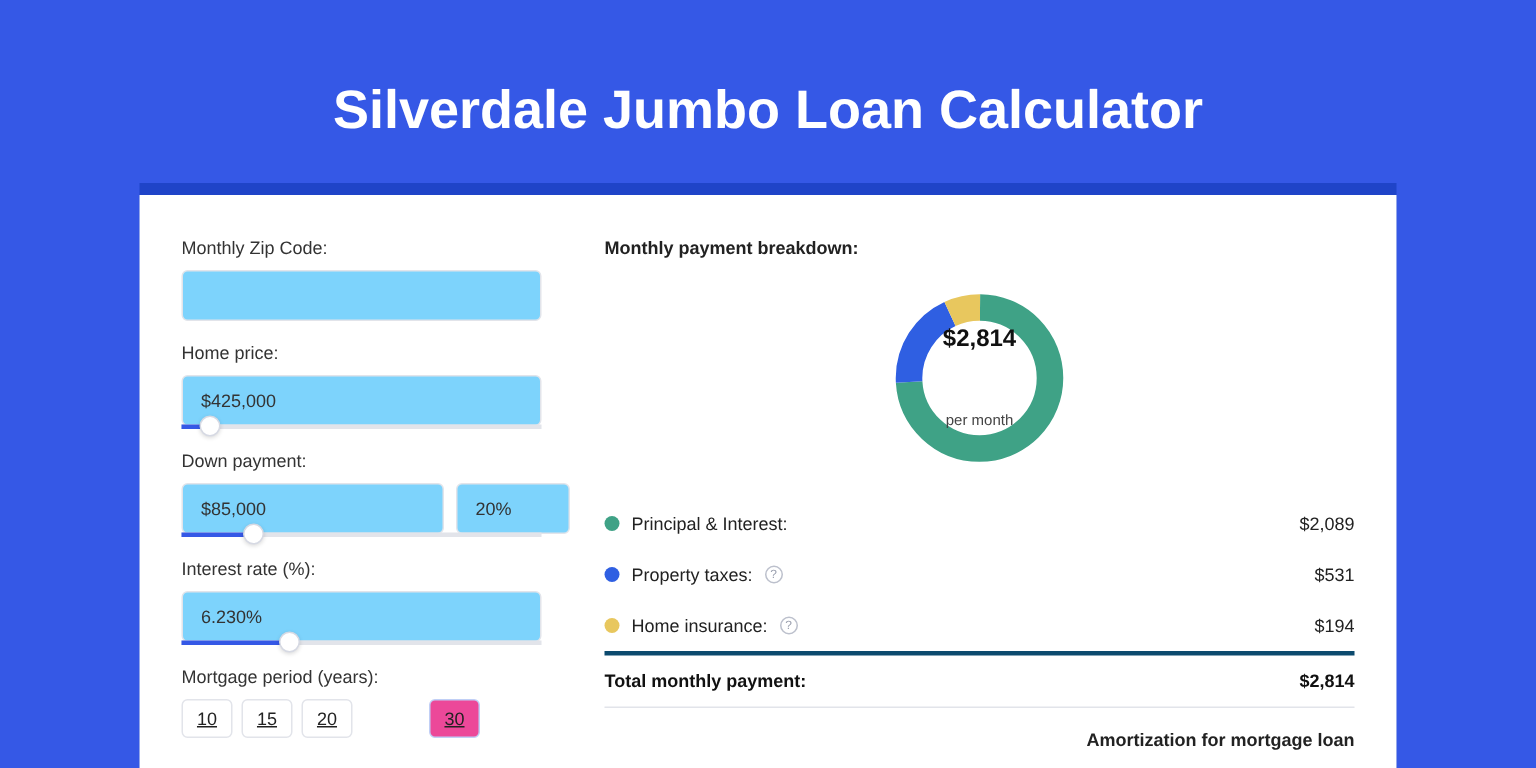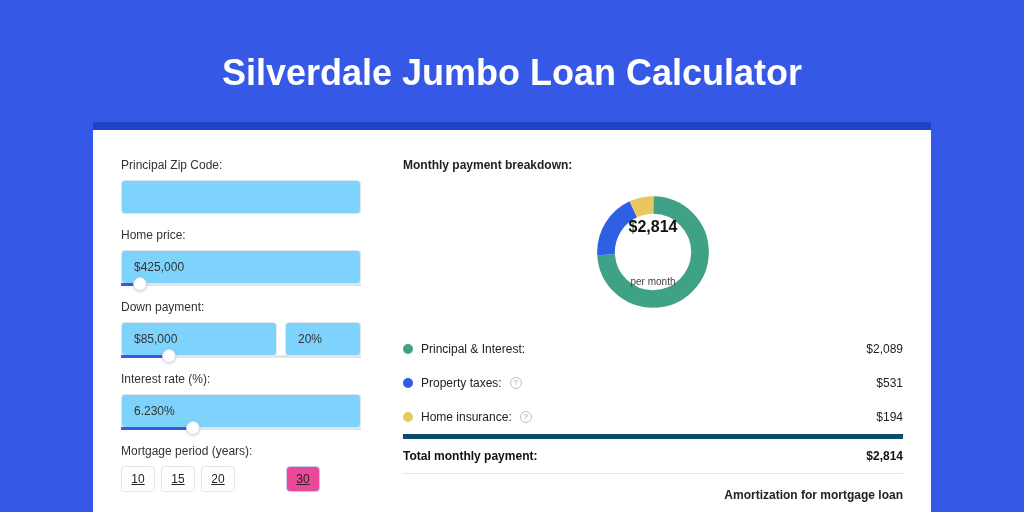--- a/index.html
+++ b/index.html
@@ -46,21 +46,21 @@
   width: 240px;
   height: 34px;
   border: 1px solid #e2e4ea;
   border-radius: 4px;
   background: #7dd3fc;
   font-size: 12px;
   padding: 0 12px;
   color: #333;
 }
 .row2 { display: flex; gap: 8px; }
-.row2 .input:first-child { width: 156px; }
+.row2 .input:first-child { width: 175px; }
 .row2 .input:last-child { width: 76px; }
 .slider-track {
   width: 240px;
   height: 3px;
   background: #e2e4ea;
   position: relative;
   margin-top: -1px;
 }
 .slider-fill {
   height: 3px;
@@ -135,21 +135,21 @@
   border-radius: 50%;
   border: 1px solid #bcc0cc;
   color: #9ba0af;
   font-size: 8px;
   display: inline-flex;
   align-items: center;
   justify-content: center;
   line-height: 1;
 }
 .break-row.total {
-  border-top: 5px solid #0c4a6e;
+  border-top: 3px solid #0c4a6e;
   font-weight: 700;
   color: #111;
 }
 
 .amort {
   border-top: 1px solid #e2e4ea;
   margin-top: 0;
   padding-top: 14px;
   text-align: right;
 }
@@ -159,21 +159,21 @@
 <body>
 
 <div class="page-title">Silverdale Jumbo Loan Calculator</div>
 
 <div class="shadow">
 <div class="panel">
 
   <div class="left-col">
 
     <div class="field">
-      <span class="label">Principal Zip Code:</span>
+      <span class="label">Monthly Zip Code:</span>
       <input class="input" value="" style="">
     </div>
 
     <div class="field">
       <span class="label">Home price:</span>
       <input class="input" value="$425,000" style="">
       <div class="slider-track">
         <div class="slider-fill" style="width:8%"></div>
         <div class="slider-thumb" style="left:8%"></div>
       </div>

